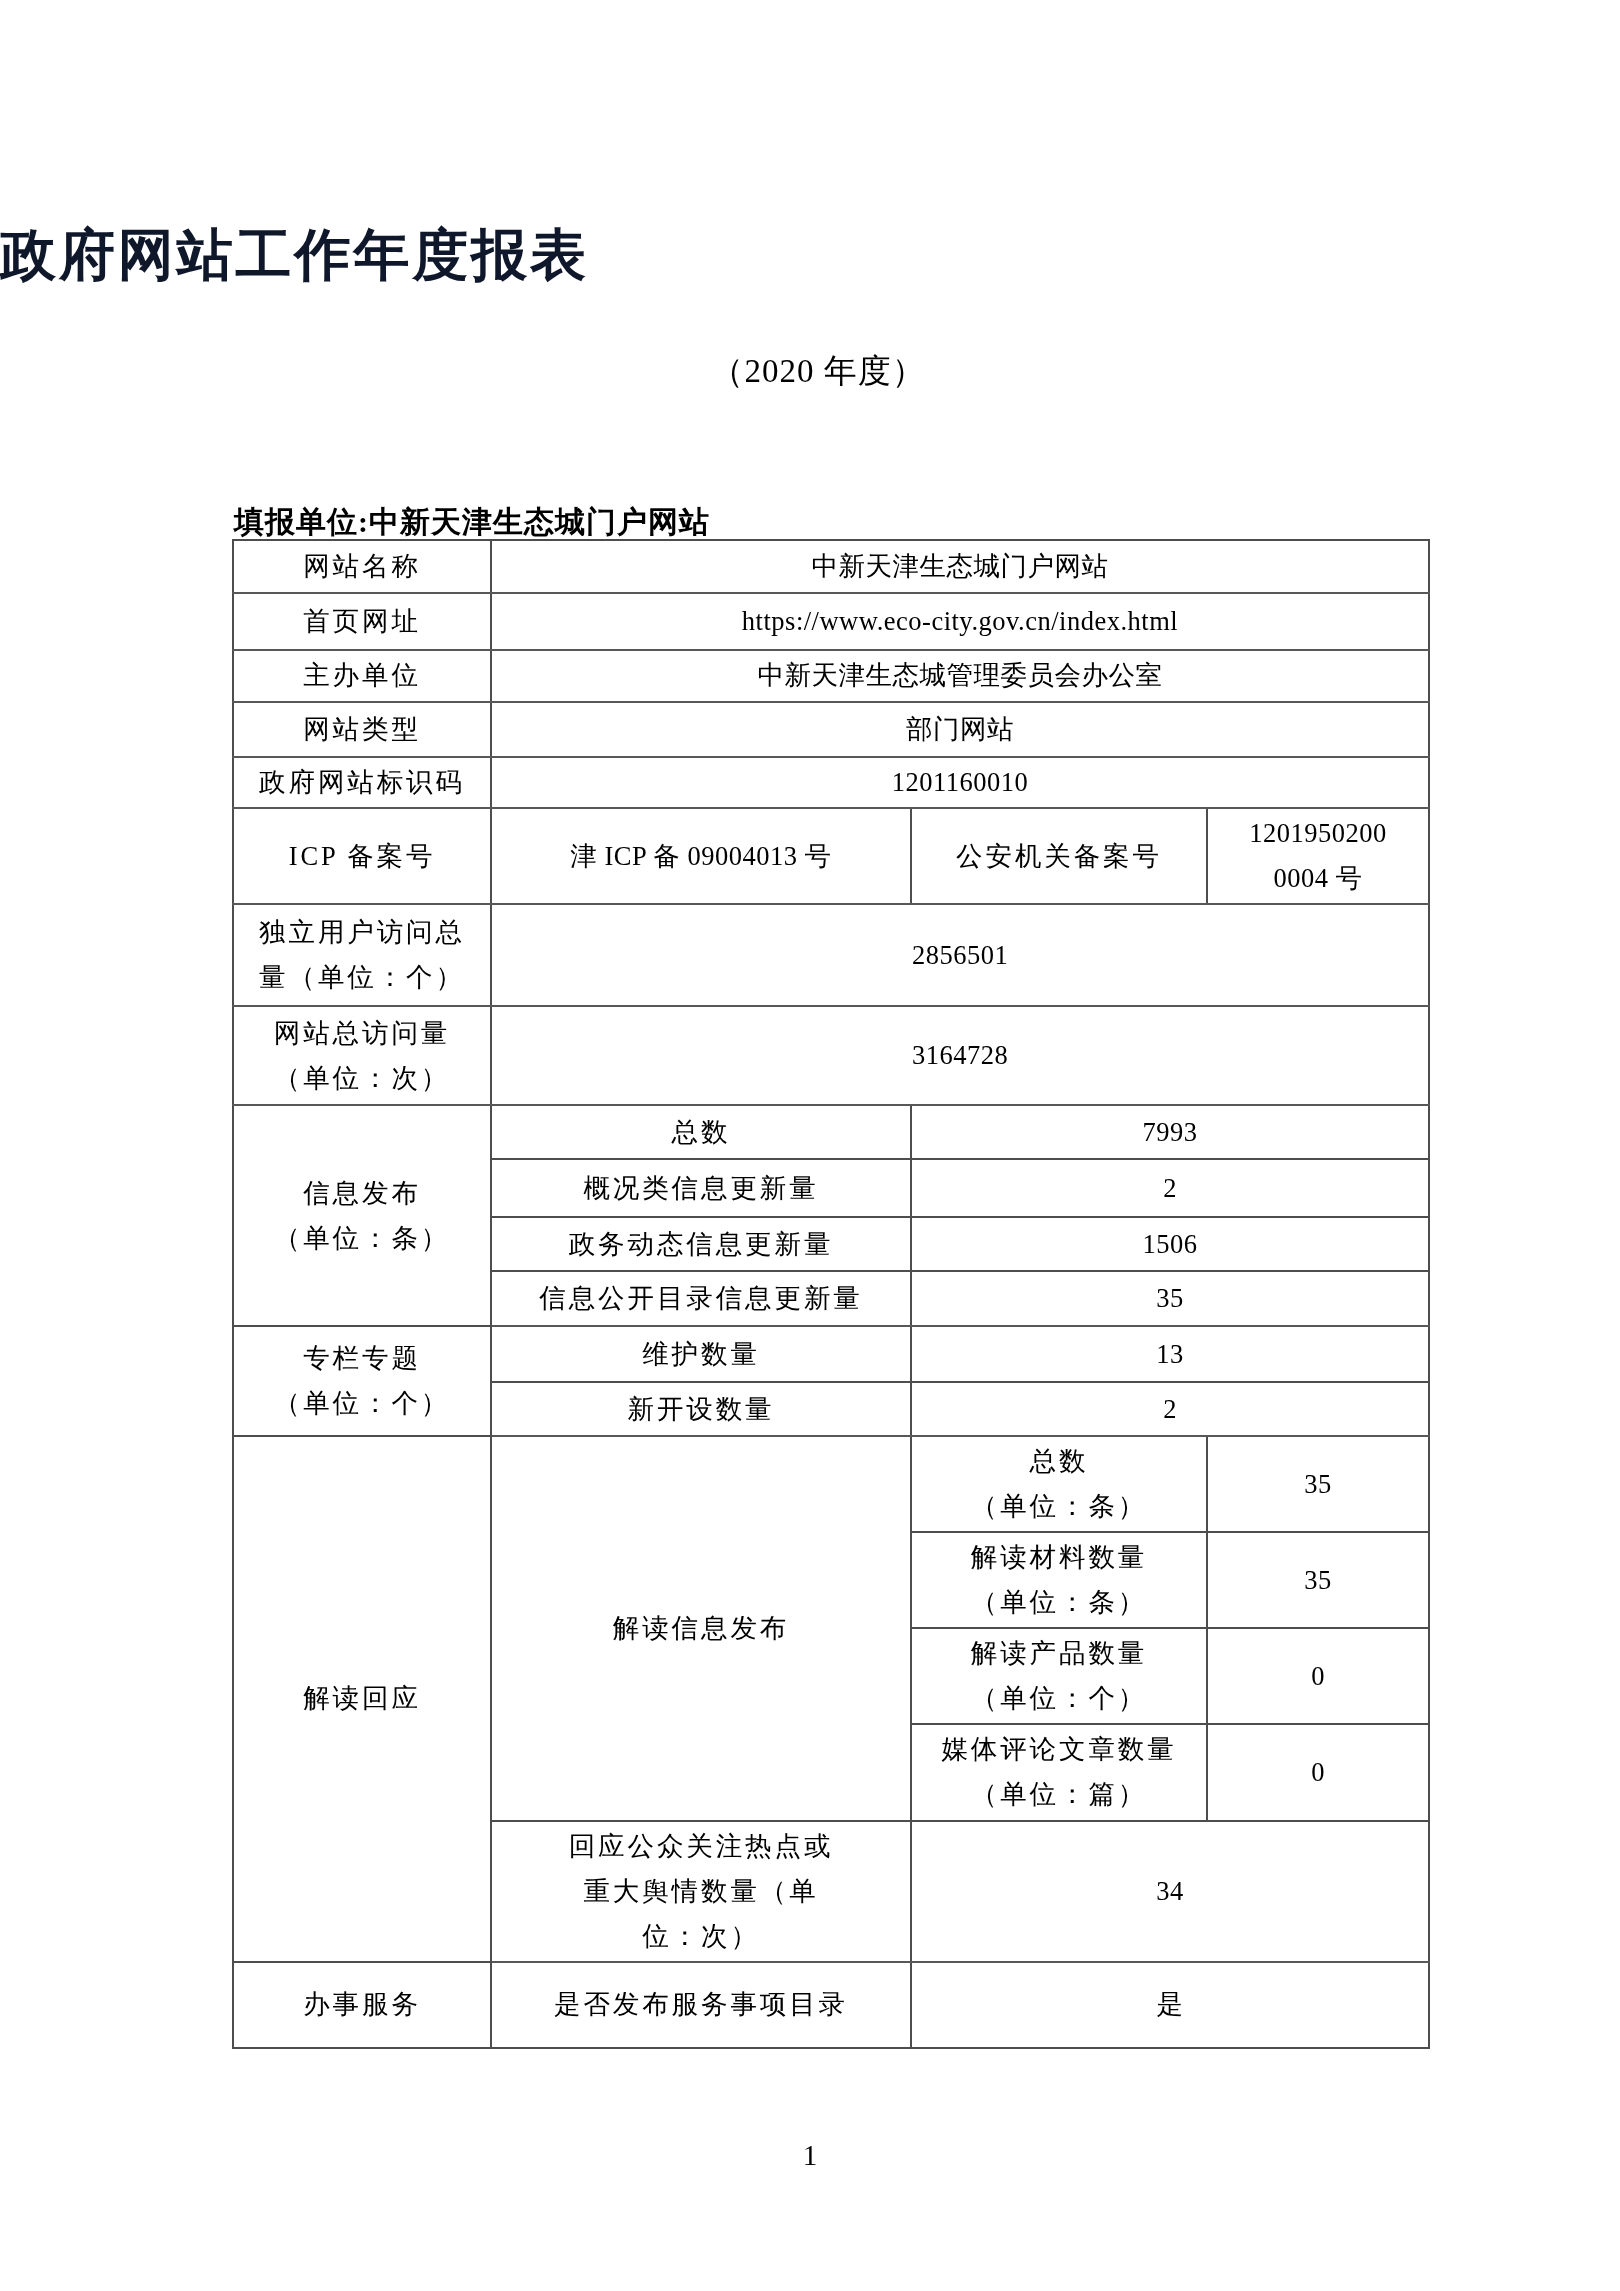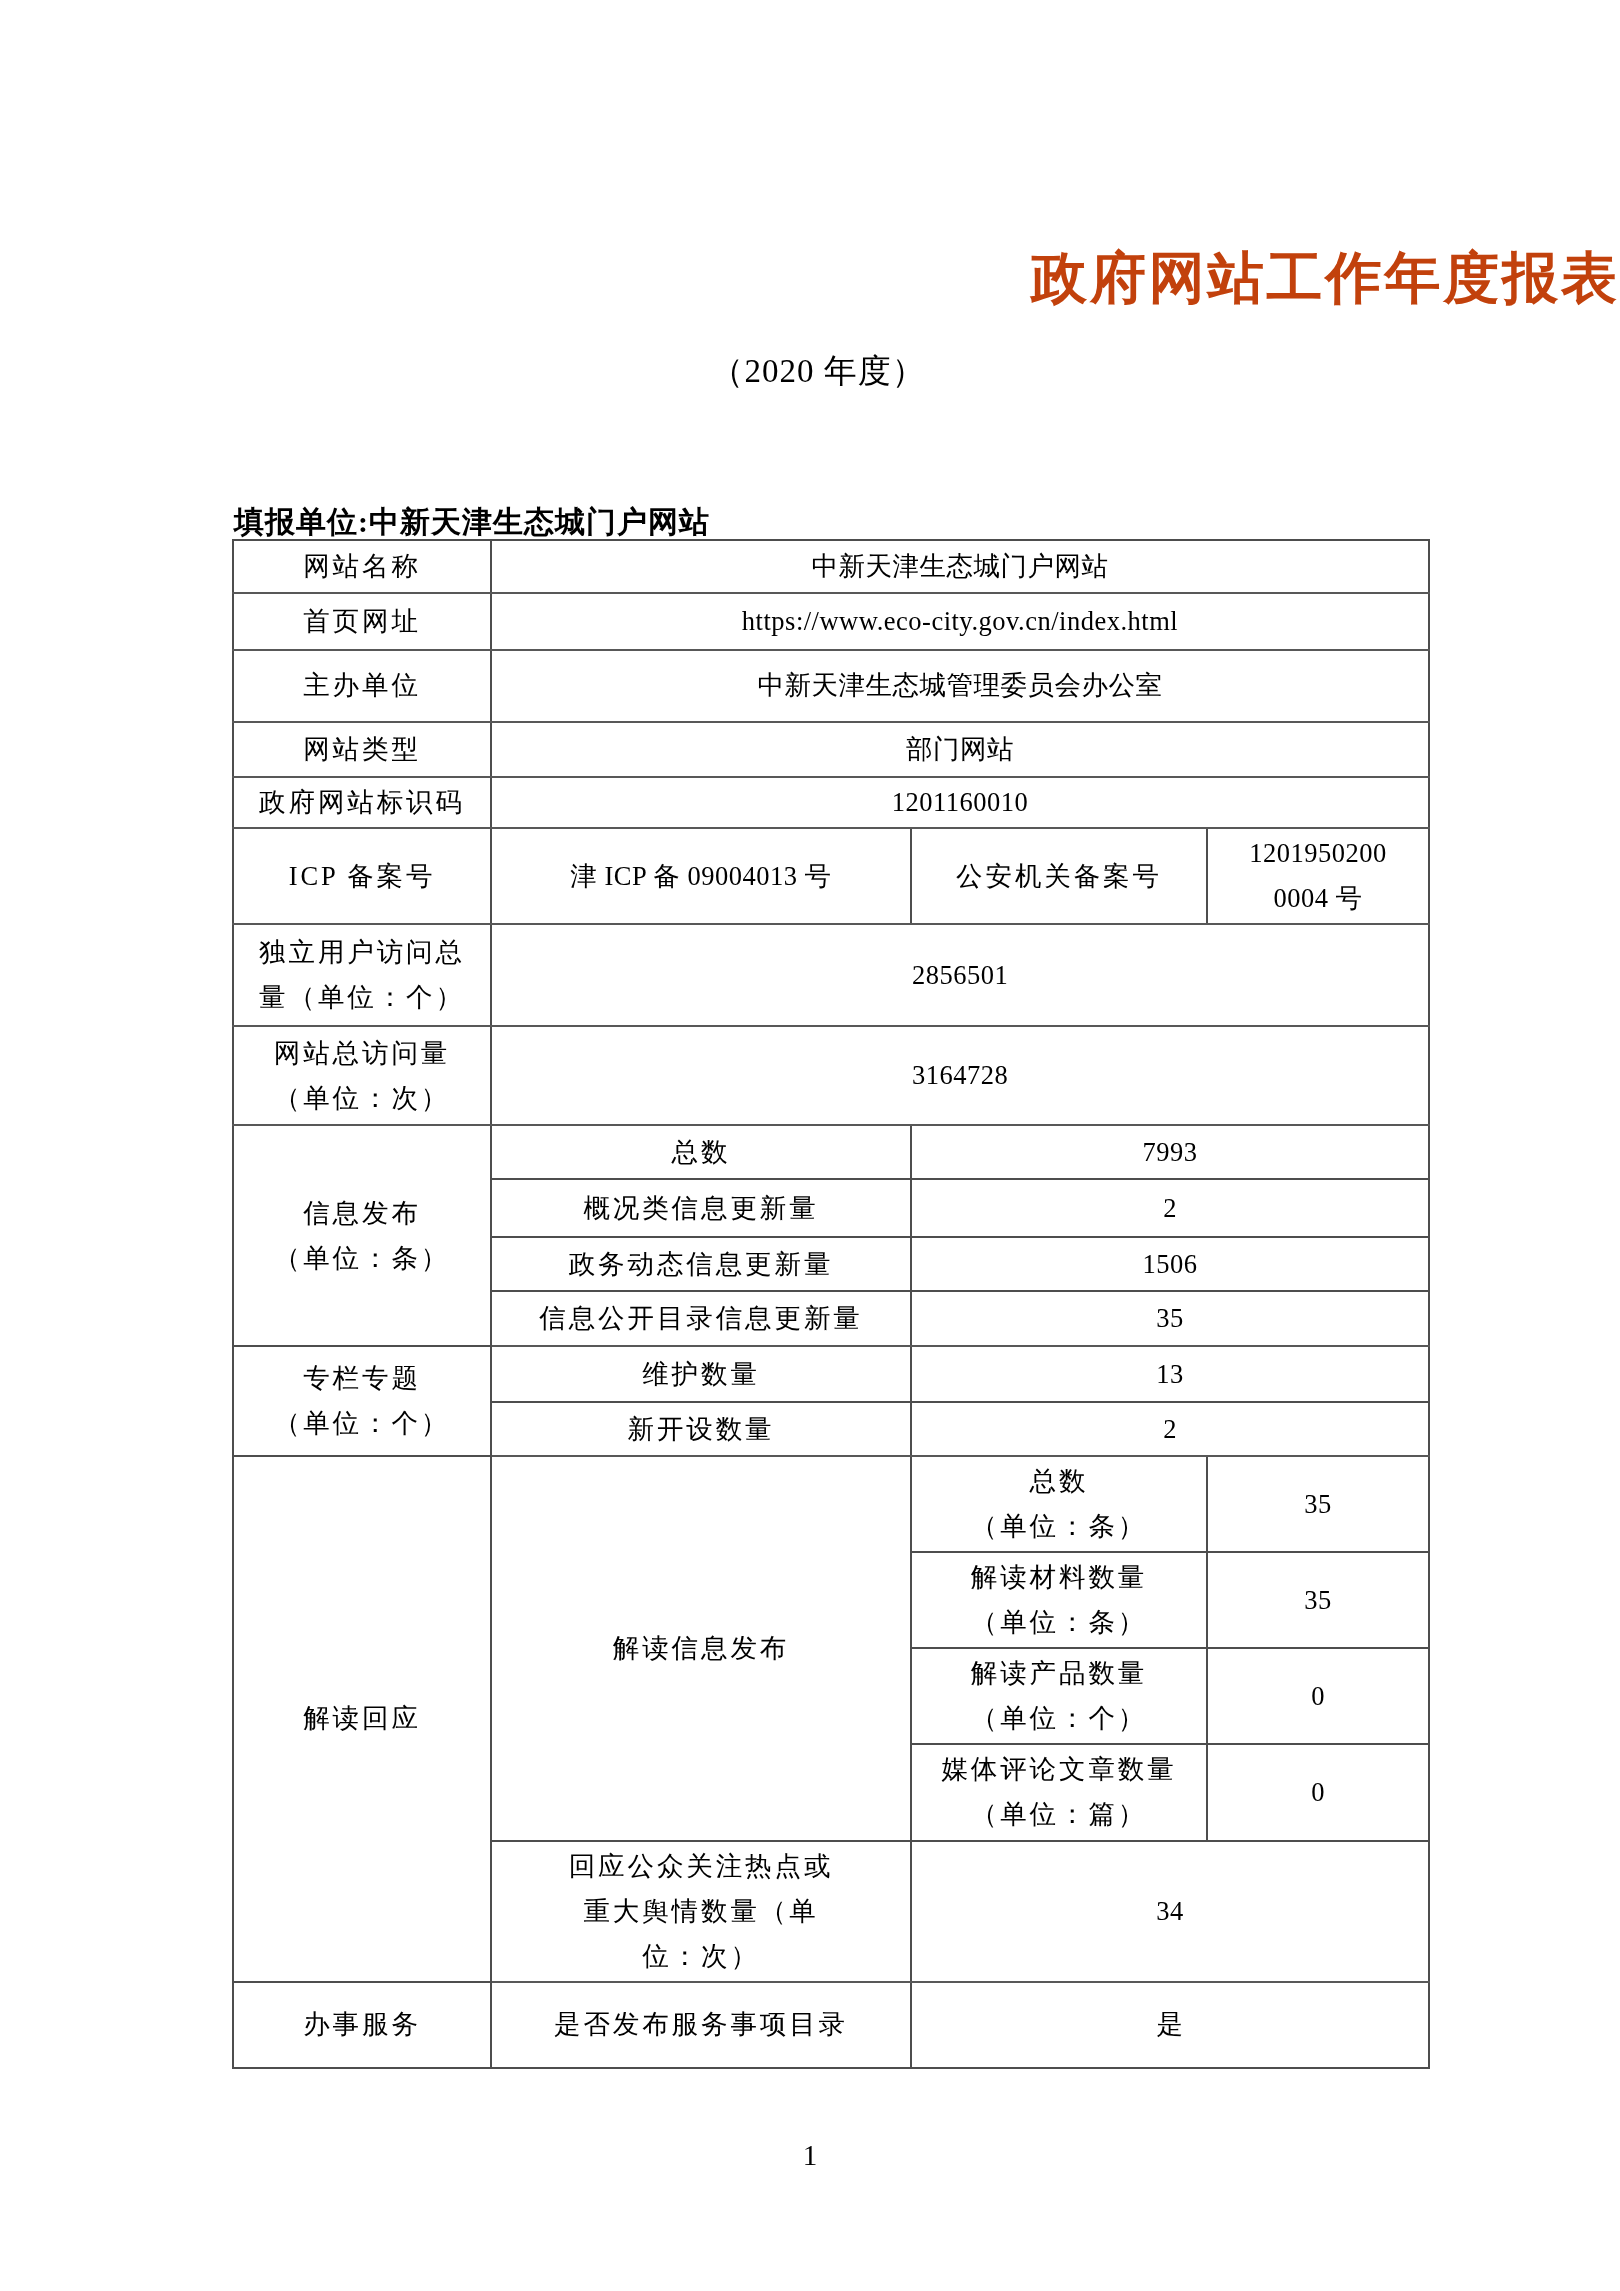--- a/index.html
+++ b/index.html
@@ -1,23 +1,23 @@
 <!DOCTYPE html>
 <html><head>
 <meta charset="utf-8">
 <style>
   html,body{margin:0;padding:0;}
   body{
     width:1620px;height:2292px;position:relative;background:#ffffff;
     font-family:"Liberation Serif","DejaVu Serif",serif;color:#111;
   }
   .doc-title{
-    position:absolute;top:218px;left:0;width:100%;text-align:right;
+    position:absolute;top:218px;left:0;width:100%;text-align:left;
     font-family:"Liberation Sans","DejaVu Sans",sans-serif;
-    font-weight:900;font-size:56px;letter-spacing:2.9px;color:#c2410c;margin-top:23px;
+    font-weight:900;font-size:56px;letter-spacing:2.9px;color:#0f172a;
   }
   .doc-subtitle{
     position:absolute;top:349px;left:8px;width:100%;text-align:center;
     font-size:33px;letter-spacing:1px;color:#000;
   }
   .report-unit{
     position:absolute;top:502px;left:234px;
     font-size:30px;font-weight:bold;letter-spacing:1px;color:#000;
   }
   table.report{
@@ -58,21 +58,21 @@
   </colgroup>
   <tbody>
     <tr class="gb" style="height:53px">
       <td>网站名称</td>
       <td class="v" colspan="3">中新天津生态城门户网站</td>
     </tr>
     <tr class="gb" style="height:57px">
       <td>首页网址</td>
       <td class="v" colspan="3">https://www.eco-city.gov.cn/index.html</td>
     </tr>
-    <tr class="gb" style="height:72px">
+    <tr class="gb" style="height:52px">
       <td>主办单位</td>
       <td class="v" colspan="3">中新天津生态城管理委员会办公室</td>
     </tr>
     <tr class="gb" style="height:55px">
       <td>网站类型</td>
       <td class="v" colspan="3">部门网站</td>
     </tr>
     <tr class="gb" style="height:46px">
       <td>政府网站标识码</td>
       <td class="v" colspan="3">1201160010</td>

